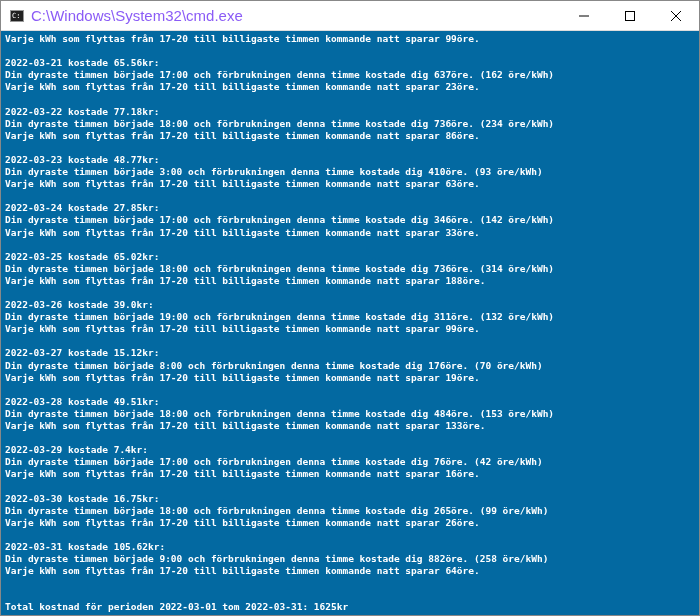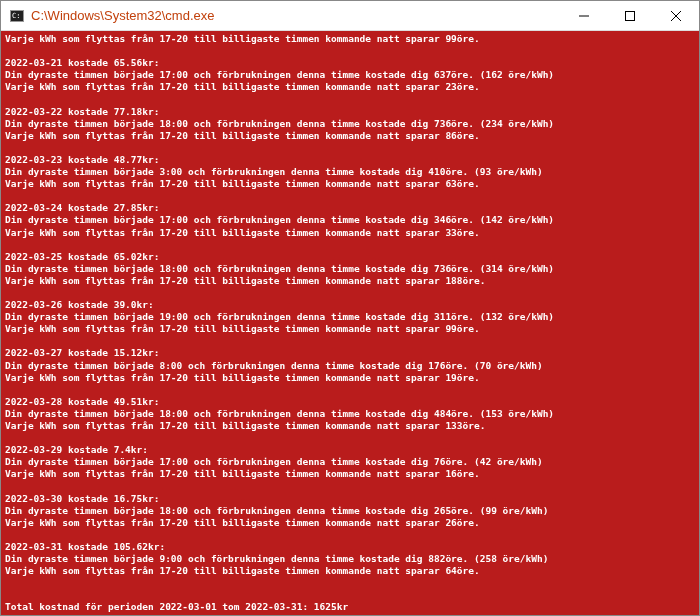--- a/index.html
+++ b/index.html
@@ -20,31 +20,31 @@
     display: flex; align-items: center;
     border-bottom: 1px solid #ddd;
     flex-shrink: 0;
   }
   .title-icon {
     width: 16px; height: 16px; margin: 0 6px 0 8px;
     display: flex; align-items: center; justify-content: center;
     font-size: 10px; color: #333;
   }
   .title-text {
-    flex: 1; font-size: 13px; color: #c2410c;
+    flex: 1; font-size: 15px; color: #8b5cf6;
   }
   .win-buttons { display: flex; height: 100%; }
   .win-btn {
     width: 46px; height: 100%;
     display: flex; align-items: center; justify-content: center;
     font-size: 10px; color: #000;
   }
   .win-btn svg { stroke: #000; stroke-width: 1; fill: none; }
   .console {
-    flex: 1; background: #b91c1c; color: #fff;
+    flex: 1; background: #0369a1; color: #fff;
     font-family: Consolas, "Lucida Console", monospace;
     font-size: 9.5px; line-height: 12.1px;
     padding: 2px 4px;
     overflow: hidden;
     white-space: pre;
     font-weight: bold;
   }
   .blank { height: 12.1px; }
 </style>
 </head>

